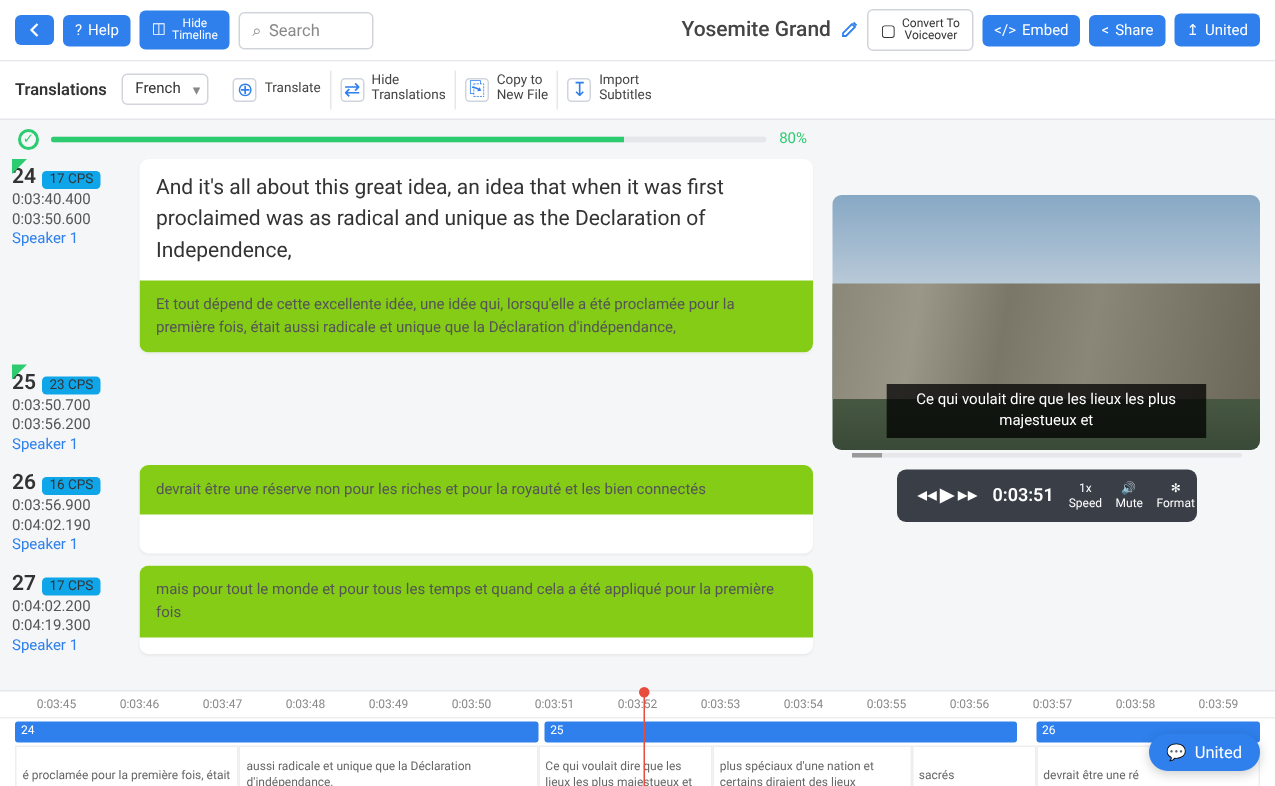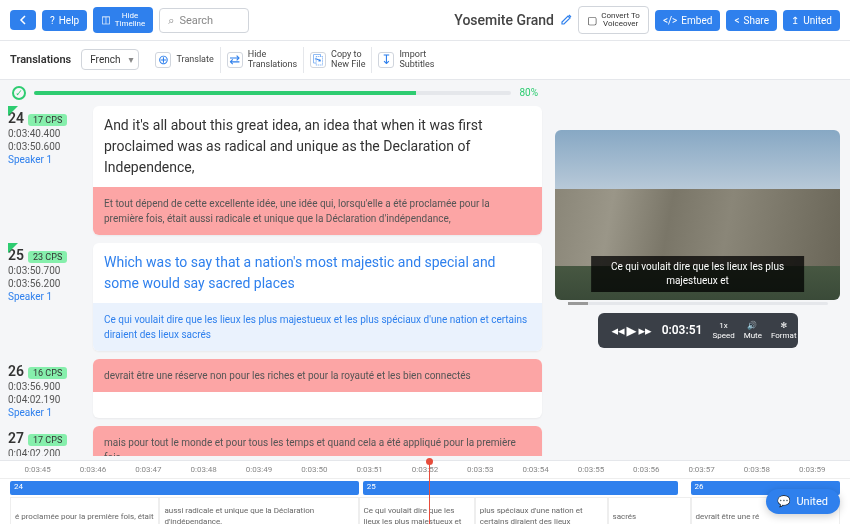--- a/index.html
+++ b/index.html
@@ -24,26 +24,26 @@
 .left{flex:1;overflow:hidden;position:relative}
 .progress-row{display:flex;align-items:center;gap:8px;padding:6px 12px}
 .progress-bar{flex:1;height:4px;background:#e5e7eb;border-radius:2px;overflow:hidden}
 .progress-fill{height:100%;background:#2ecc71;width:80%}
 .progress-pct{font-size:10px;color:#2ecc71}
 .check{width:14px;height:14px;border-radius:50%;border:2px solid #2ecc71;display:flex;align-items:center;justify-content:center;color:#2ecc71;font-size:9px}
 .segments{overflow-y:auto;height:350px;padding:0 8px}
 .seg{display:flex;gap:10px;margin-bottom:8px;position:relative}
 .seg-side{width:75px;flex-shrink:0;padding-top:4px}
 .seg-num{font-size:14px;font-weight:600;display:inline}
-.cps{display:inline-block;background:#86efac;padding:1px 5px;border-radius:3px;font-size:9px;margin-left:4px}
+.cps{display:inline-block;background:#0ea5e9;padding:1px 5px;border-radius:3px;font-size:9px;margin-left:4px}
 .seg-time{font-size:10px;color:#555;margin-top:2px}
 .speaker{font-size:10px;color:#2f80ed;margin-top:2px}
 .seg-body{flex:1;background:#fff;border-radius:6px;overflow:hidden;box-shadow:0 1px 2px rgba(0,0,0,0.05)}
 .seg-orig{padding:9px 11px;font-size:14px;line-height:1.5;color:#333}
-.seg-trans{padding:9px 11px;font-size:10px;line-height:1.5;background:#fca5a5;color:#555}
+.seg-trans{padding:9px 11px;font-size:10px;line-height:1.5;background:#84cc16;color:#555}
 .seg.active .seg-orig{color:#2f80ed}
 .seg.active .seg-trans{color:#2f80ed;background:#eaf2fd}
 .seg-corner{position:absolute;top:0;left:0;width:0;height:0;border-top:10px solid #2ecc71;border-right:10px solid transparent}
 .right{width:300px;padding:50px 10px 10px 5px}
 .video{width:100%;height:170px;border-radius:6px;background:linear-gradient(to bottom,#87a8c4 0%,#b8c9d8 35%,#7a8570 35%,#5a6b50 50%,#3a4a38 100%);position:relative;overflow:hidden}
 .mountains{position:absolute;top:35%;left:0;right:0;height:45%;background:linear-gradient(100deg,#8a8678 0%,#9a9688 20%,#7a7668 40%,#8a8678 60%,#6a6658 100%)}
 .caption{position:absolute;bottom:8px;left:50%;transform:translateX(-50%);background:rgba(0,0,0,0.75);color:#fff;padding:4px 8px;font-size:10px;text-align:center;line-height:1.4;width:75%}
 .player{margin-top:8px;background:#3a3f47;border-radius:6px;padding:8px 14px;display:flex;align-items:center;gap:10px;color:#fff;width:200px;margin-left:auto;margin-right:auto}
 .player .ctrl{display:flex;gap:2px;font-size:13px}
 .player .tm{font-size:12px;font-weight:600}
@@ -140,24 +140,20 @@
           <div class="seg-corner"></div>
           <div class="seg-side"><span class="seg-num">24</span><span class="cps">17 CPS</span><div class="seg-time">0:03:40.400</div><div class="seg-time">0:03:50.600</div><div class="speaker">Speaker 1</div></div>
           <div class="seg-body">
             <div class="seg-orig">And it's all about this great idea, an idea that when it was first proclaimed was as radical and unique as the Declaration of Independence,</div>
             <div class="seg-trans">Et tout dépend de cette excellente idée, une idée qui, lorsqu'elle a été proclamée pour la première fois, était aussi radicale et unique que la Déclaration d'indépendance,</div>
           </div>
         </div>
         <div class="seg active">
           <div class="seg-corner"></div>
           <div class="seg-side"><span class="seg-num">25</span><span class="cps">23 CPS</span><div class="seg-time">0:03:50.700</div><div class="seg-time">0:03:56.200</div><div class="speaker">Speaker 1</div></div>
-          <div class="seg-body">
-            <div class="seg-orig">Which was to say that a nation's most majestic and special and some would say sacred places</div>
-            <div class="seg-trans">Ce qui voulait dire que les lieux les plus majestueux et les plus spéciaux d'une nation et certains diraient des lieux sacrés</div>
-          </div>
         </div>
         <div class="seg">
           <div class="seg-side"><span class="seg-num">26</span><span class="cps">16 CPS</span><div class="seg-time">0:03:56.900</div><div class="seg-time">0:04:02.190</div><div class="speaker">Speaker 1</div></div>
           <div class="seg-body">
             <div class="seg-trans">devrait être une réserve non pour les riches et pour la royauté et les bien connectés</div>
           </div>
         </div>
         <div class="seg">
           <div class="seg-side"><span class="seg-num">27</span><span class="cps">17 CPS</span><div class="seg-time">0:04:02.200</div><div class="seg-time">0:04:19.300</div><div class="speaker">Speaker 1</div></div>
           <div class="seg-body">

